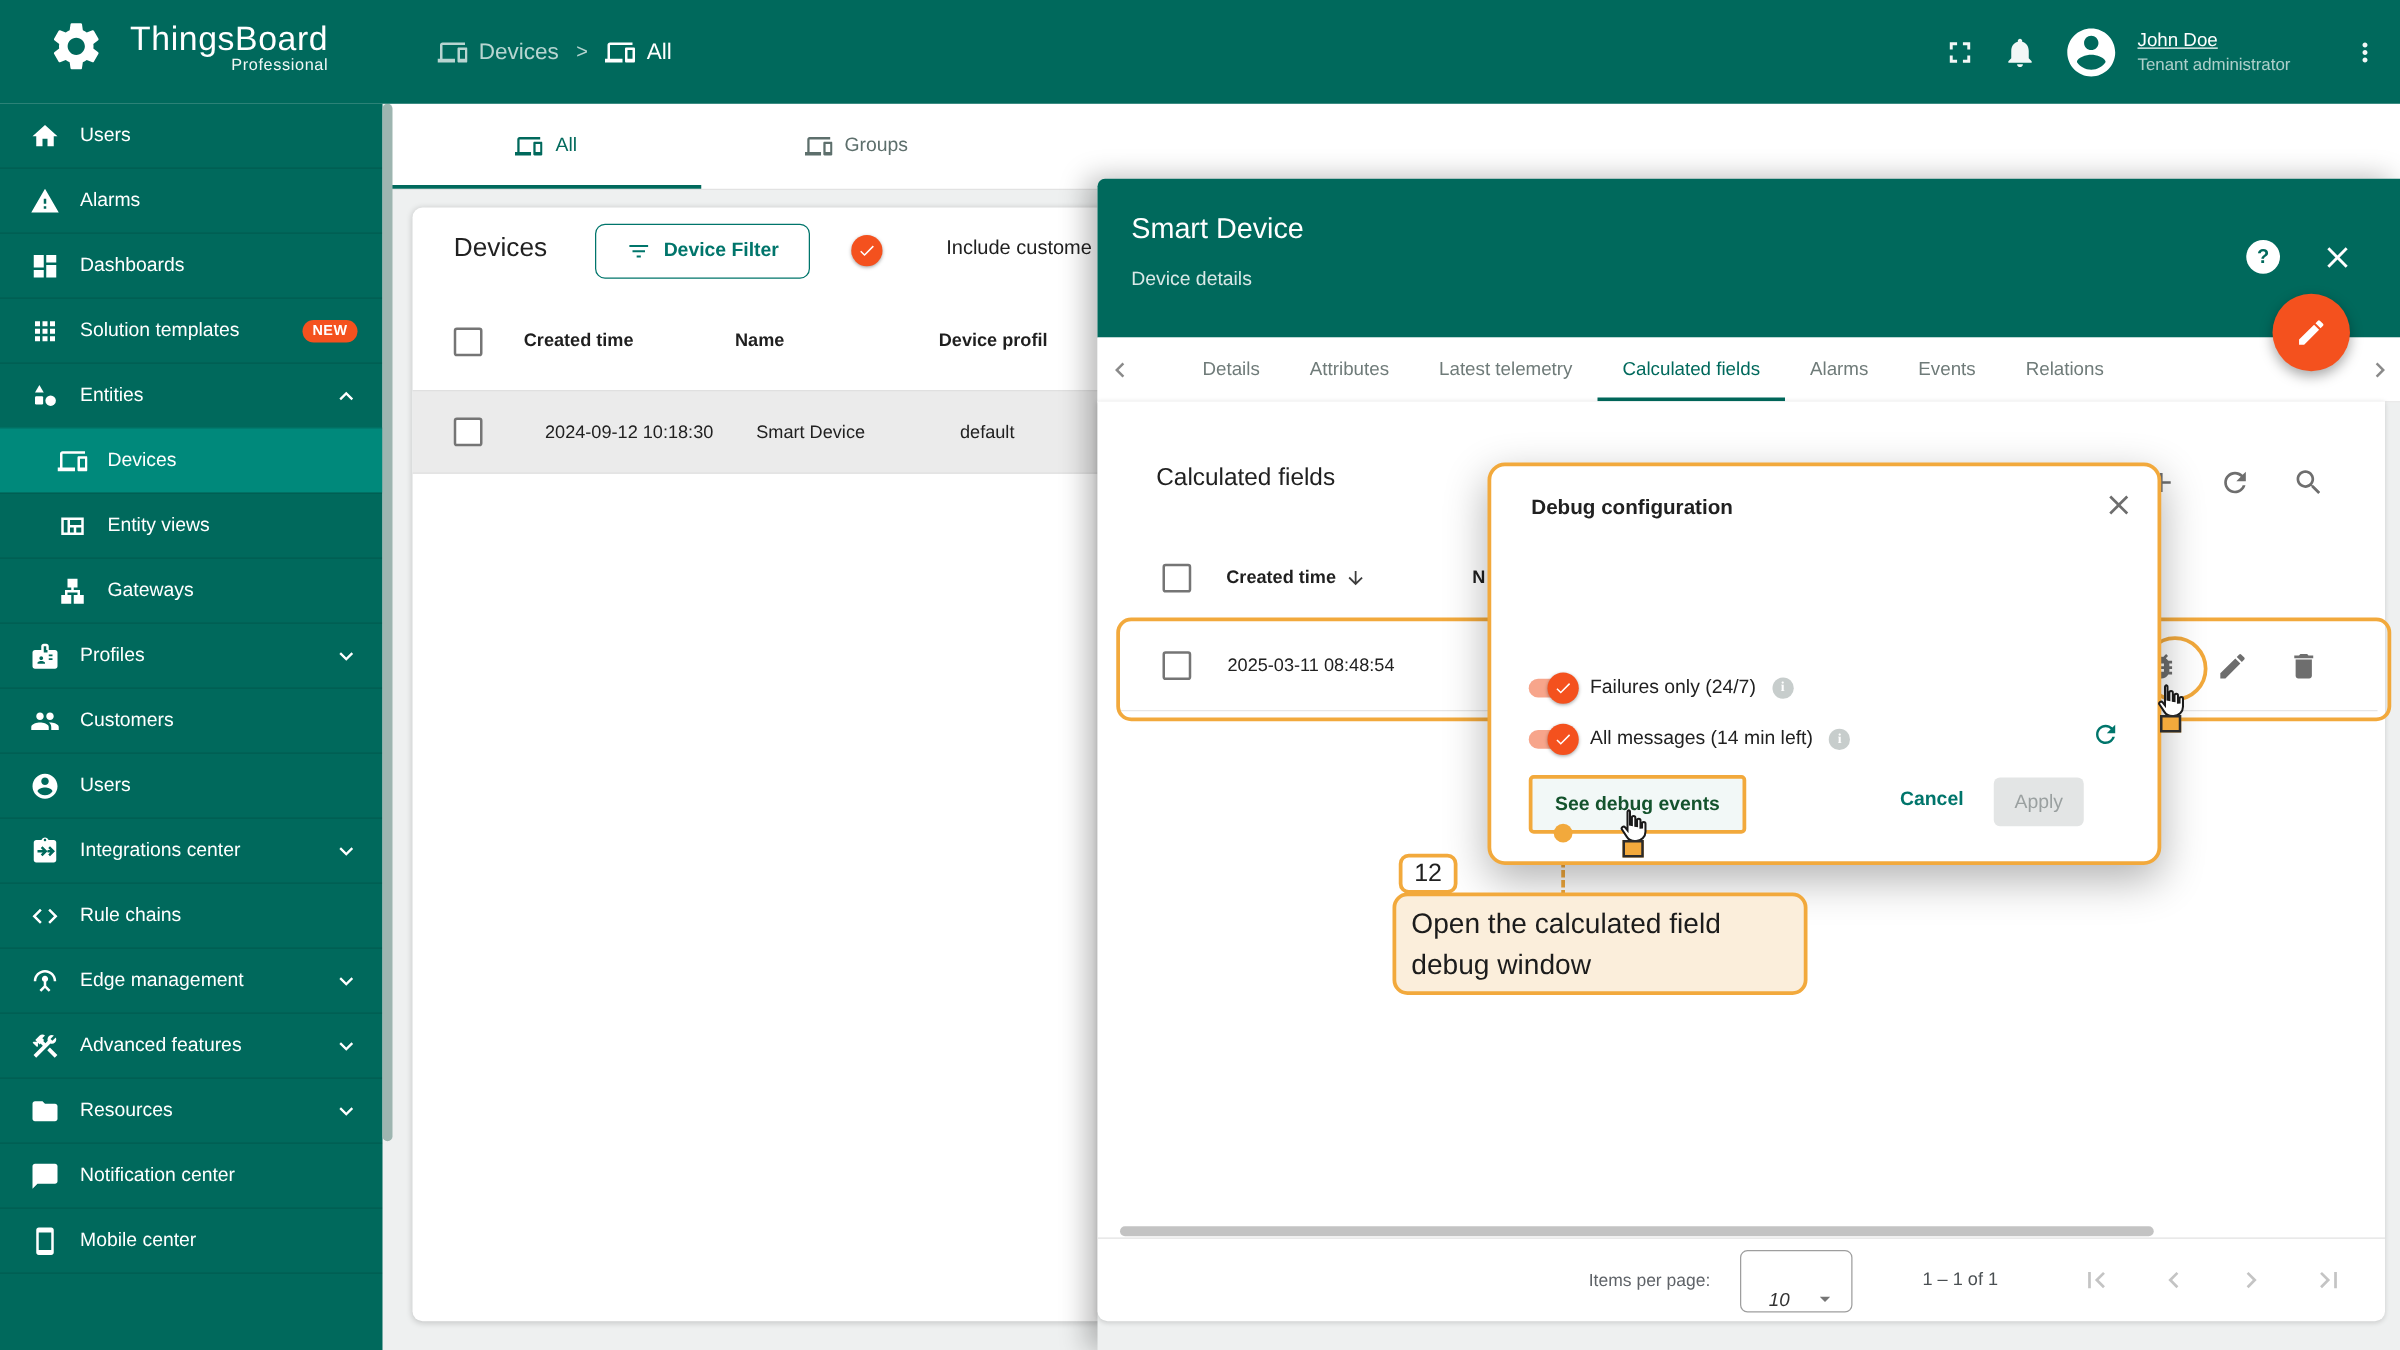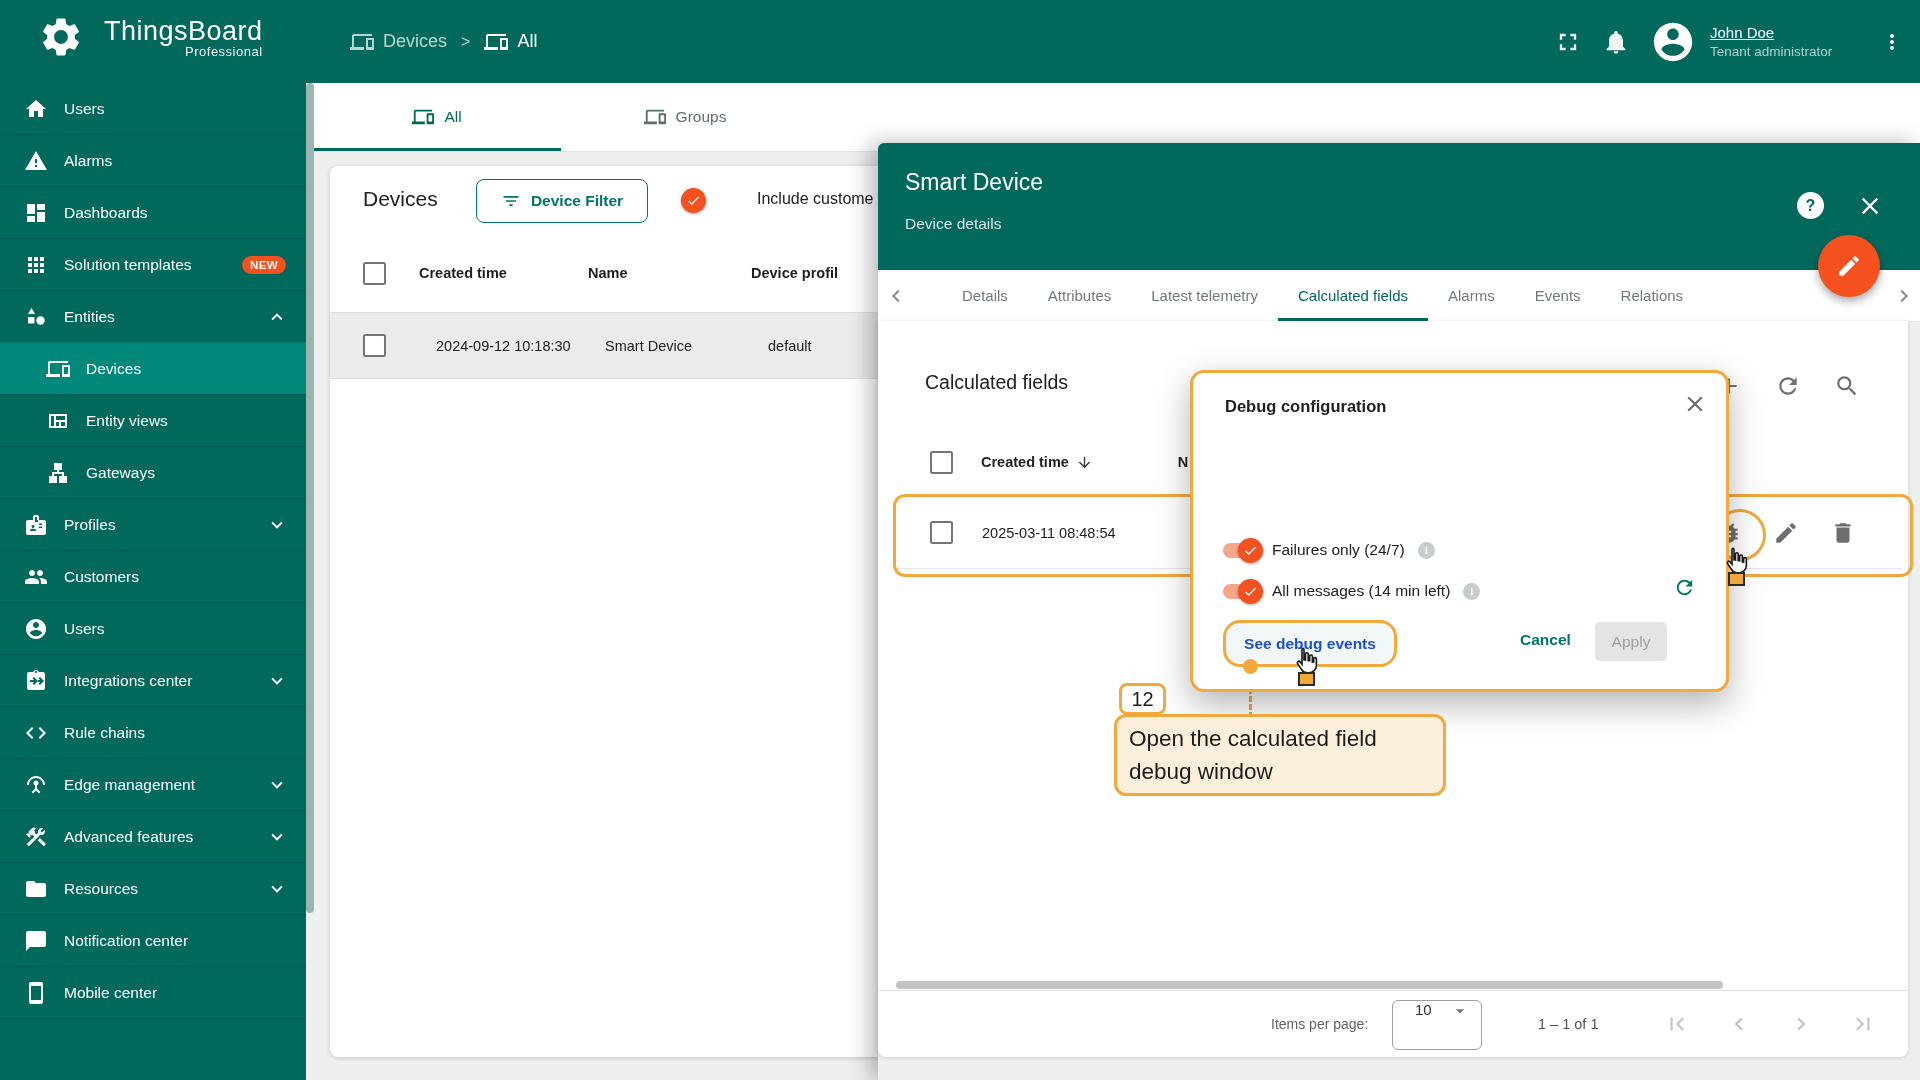--- a/index.html
+++ b/index.html
@@ -82,41 +82,41 @@
   .cf-row .created{margin-left:29px;width:160px;}
   .cf-row .namecol{margin-left:66px;width:40px;}
   .row-actions{position:absolute;left:838px;top:354px;height:71px;display:flex;align-items:center;gap:31px;color:#6e6e6e;}
   .row-actions .ic{width:26px;height:26px;cursor:pointer;}
   .row-highlight{position:absolute;left:15px;top:351px;width:1014px;height:77px;border:3px solid #f2a93c;border-radius:12px;pointer-events:none;z-index:25;}
   .bug-ring{position:absolute;left:836px;top:366px;width:46px;height:46px;border:3px solid #f2a93c;border-radius:50%;pointer-events:none;z-index:25;}
   .h-scrollbar{position:absolute;left:18px;top:838px;width:827px;height:8px;background:#c3c3c3;border-radius:4px;cursor:pointer;}
   .pag-divider{position:absolute;left:0;top:847px;width:1030px;height:1px;background:#e2e2e2;}
   .pagination{position:absolute;left:0;top:848px;width:1030px;height:66px;display:flex;align-items:center;color:#5f6368;}
   .pp-label{position:absolute;left:393px;font-size:14px;}
-  .pp-select{position:absolute;left:514px;top:9px;width:88px;height:48px;border:1px solid #9e9e9e;border-radius:6px;display:flex;align-items:flex-start;cursor:pointer;color:#333;}
+  .pp-select{position:absolute;left:514px;top:9px;width:88px;height:48px;border:1px solid #9e9e9e;border-radius:6px;display:flex;align-items:flex-end;cursor:pointer;color:#333;font-style:italic;}
   .pp-select .val{margin-left:22px;font-size:15px;}
   .pp-select .caret{margin-left:18px;width:20px;height:20px;color:#757575;}
   .pp-range{position:absolute;left:660px;font-size:14.5px;color:#4a4f52;}
   .pag-btns{position:absolute;left:786px;display:flex;gap:36px;color:#c4c4c4;}
   .pag-btns .ic{width:26px;height:26px;cursor:pointer;}
   
   .switch{position:relative;width:36px;height:15px;border-radius:8px;background:#f7a58b;flex:none;cursor:pointer;}
   .switch .knob{position:absolute;top:-5px;right:-4px;width:25px;height:25px;border-radius:50%;background:#f4511e;box-shadow:0 1px 3px rgba(0,0,0,.35);display:flex;align-items:center;justify-content:center;color:#fff;}
   .switch .knob svg{width:15px;height:15px;}
   
   .popup{position:absolute;left:1190px;top:370px;width:533px;height:316px;background:#fff;border:3px solid #f2a93c;border-radius:14px;box-shadow:0 12px 34px rgba(0,0,0,.3);z-index:40;}
   .pop-title{position:absolute;left:32px;top:24px;font-size:16.5px;font-weight:600;color:#212121;}
   .pop-close{position:absolute;left:489px;top:18px;width:26px;height:26px;color:#6e6e6e;cursor:pointer;}
   .pop-info{position:absolute;left:32px;top:62px;width:446px;height:58px;background:#e9efee;border-radius:8px;padding:13px 16px;font-size:13.5px;line-height:21px;color:#6d7b7e;}
   .pop-info span{display:block;max-width:365px;}
   .pop-row{position:absolute;left:30px;display:flex;align-items:center;gap:13px;height:26px;}
   .pop-row .lbl{font-size:15.5px;color:#212121;white-space:nowrap;}
   .info-dot{width:17px;height:17px;border-radius:50%;background:#c7cdcc;color:#fff;font-size:11px;font-weight:700;display:flex;align-items:center;justify-content:center;font-family:"Liberation Serif",serif;}
   .pop-refresh{position:absolute;left:480px;top:203px;width:23px;height:23px;color:#00756b;cursor:pointer;}
-  .see-debug{position:absolute;left:30px;top:247px;width:174px;height:47px;border:3px solid #f2a93c;border-radius:17px;background:#f2f8f7;display:flex;align-items:center;justify-content:center;font-size:15.5px;font-weight:700;color:#1d4ed8;cursor:pointer;box-sizing:border-box;}
+  .see-debug{position:absolute;left:30px;top:247px;width:174px;height:47px;border:3px solid #f2a93c;border-radius:4px;background:#f2f8f7;display:flex;align-items:center;justify-content:center;font-size:15.5px;font-weight:700;color:#14532d;cursor:pointer;box-sizing:border-box;}
   .pop-cancel{position:absolute;left:327px;top:258px;font-size:15.5px;font-weight:700;color:#00756b;cursor:pointer;}
   .pop-apply{position:absolute;left:402px;top:249px;width:72px;height:39px;background:#e3e5e5;border-radius:5px;border:none;font-size:15.5px;font-weight:500;color:#9aa0a0;cursor:default;}
   
   .conn-dot{position:absolute;left:1243px;top:659px;width:15px;height:15px;border-radius:50%;background:#f2a93c;z-index:45;}
   .conn-line{position:absolute;left:1249px;top:672px;height:46px;border-left:3.5px dashed #f2a93c;z-index:39;}
   .step-badge{position:absolute;left:1119px;top:683px;width:47px;height:32px;background:#fff;border:3px solid #f2a93c;border-radius:8px;display:flex;align-items:center;justify-content:center;font-size:20px;color:#212121;z-index:50;box-sizing:border-box;}
   .step-text{position:absolute;left:1114px;top:714px;width:332px;background:#fbeedb;border:3px solid #f2a93c;border-radius:12px;padding:5px 12px;font-size:22.5px;line-height:33px;color:#1c1c1c;z-index:50;box-sizing:border-box;}
   .cursor{position:absolute;z-index:60;pointer-events:none;}
   .cursor .click-rect{position:absolute;left:6px;top:27px;width:13px;height:10px;background:#f2a93c;border:2px solid #2b2b2b;}
   .ic{display:inline-flex;}

